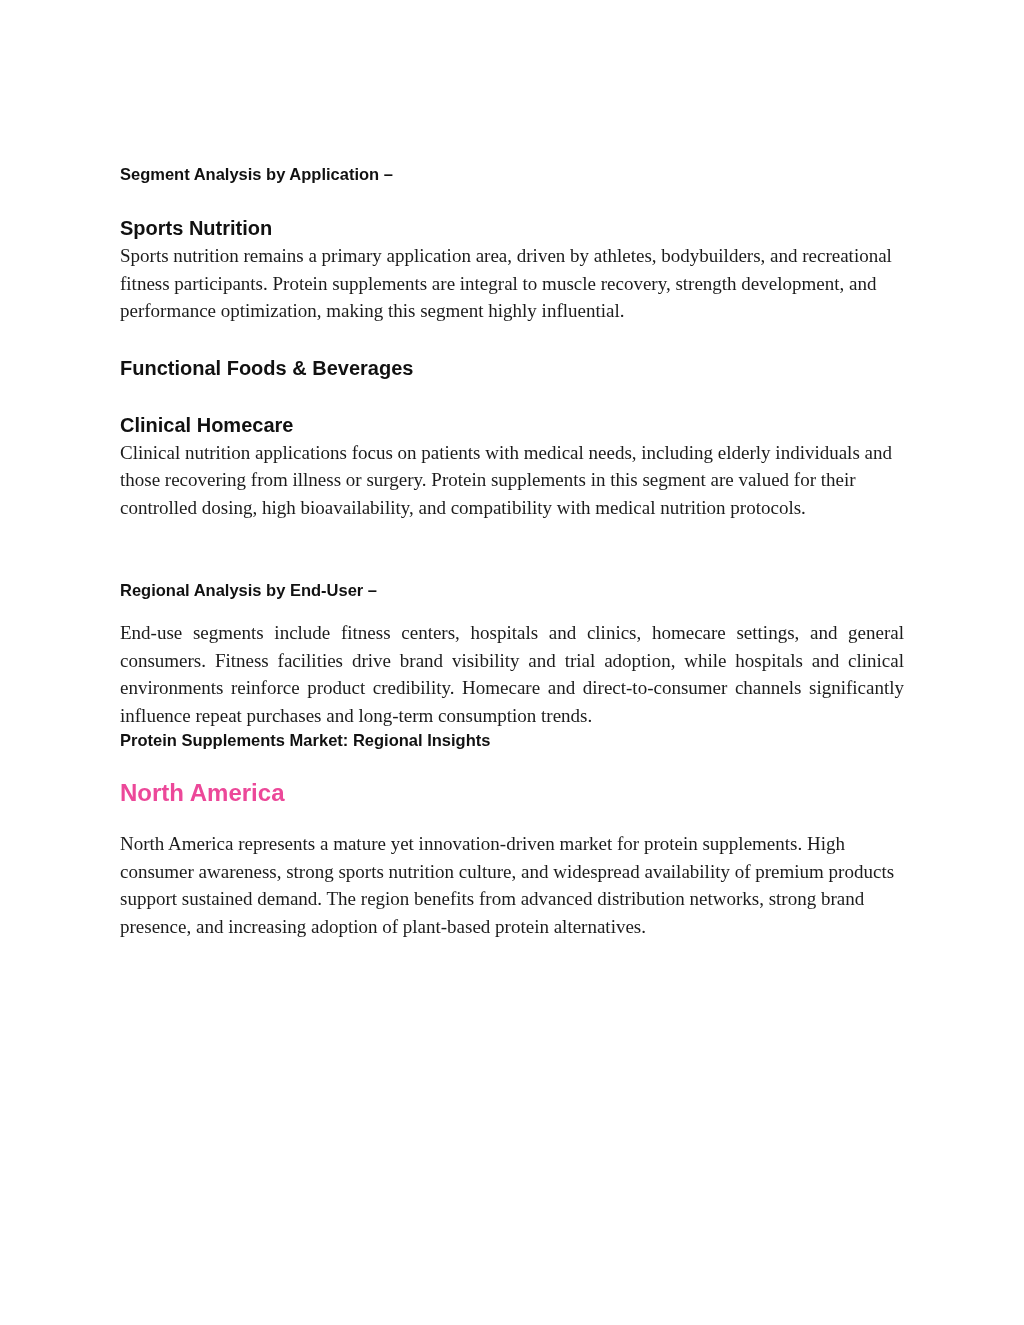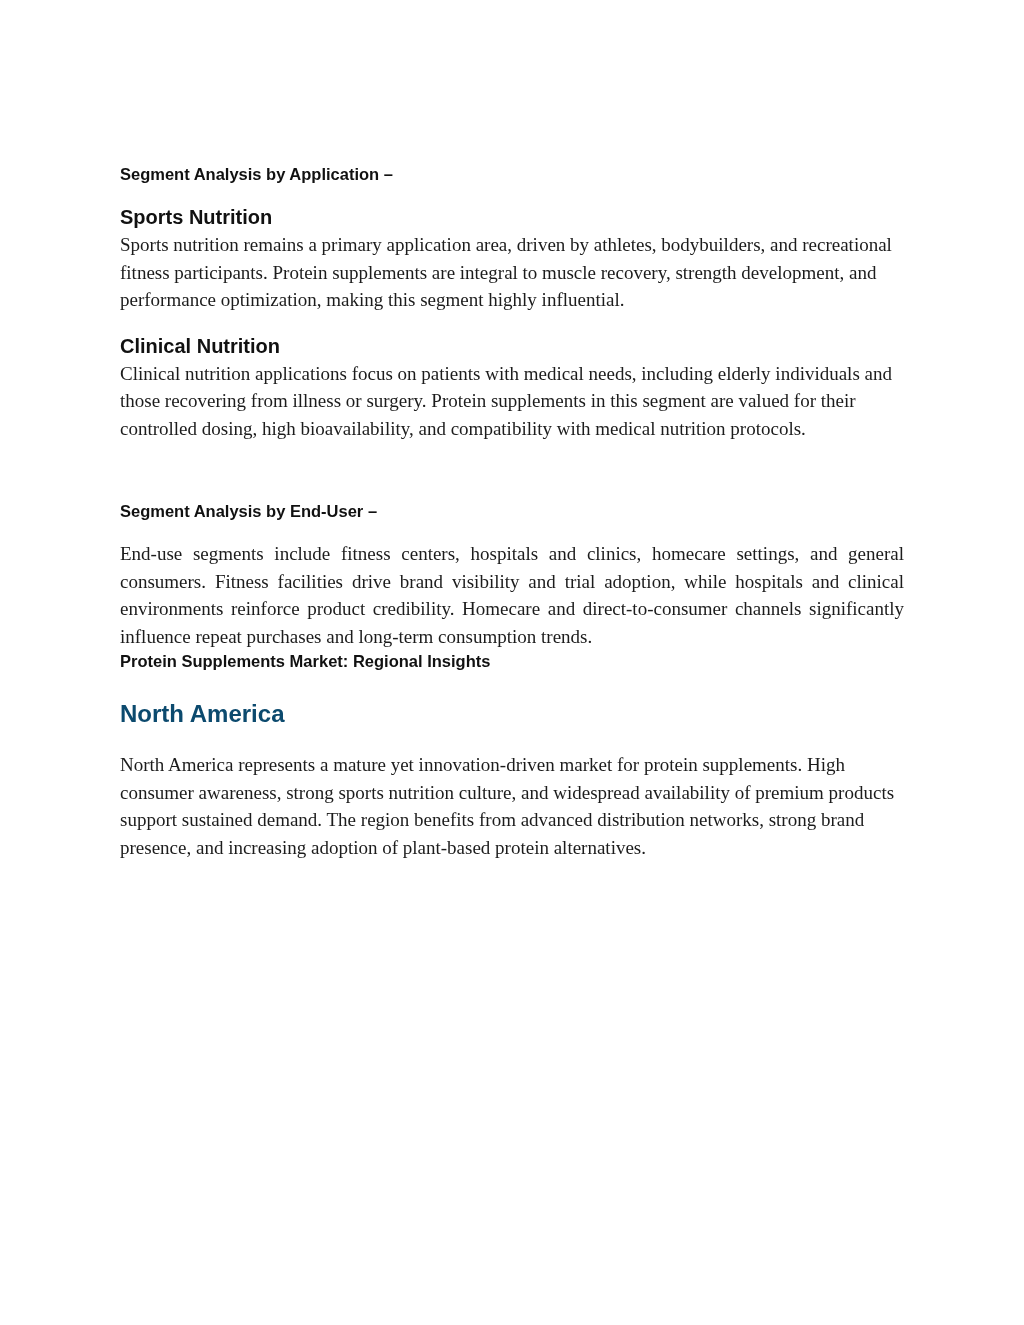--- a/index.html
+++ b/index.html
@@ -22,21 +22,21 @@
     background: #ffffff;
   }
   .small-heading {
     font-size: 16.5px;
     font-weight: 700;
     color: #111111;
     margin: 0;
     line-height: 22px;
   }
   .sub-block {
-    margin-top: 18px;
+    margin-top: 29px;
   }
   .sub-title {
     font-size: 20px;
     font-weight: 700;
     color: #111111;
     margin: 0;
     line-height: 28px;
   }
   .body-text {
     font-size: 19px;
@@ -53,21 +53,21 @@
     margin-top: 58px;
   }
   .section-enduser .body-text {
     margin-top: 18px;
   }
   .section-regional {
   }
   .region-title {
     font-size: 24px;
     font-weight: 700;
-    color: #0c4a6e;
+    color: #ec4899;
     margin: 26px 0 0 0;
     line-height: 32px;
   }
   .region-body {
     margin-top: 21px;
   }
 </style>
 </head>
 <body>
 
@@ -75,30 +75,31 @@
 
   <section>
     <p class="small-heading">Segment Analysis by Application –</p>
 
     <div class="sub-block">
       <p class="sub-title">Sports Nutrition</p>
       <p class="body-text">Sports nutrition remains a primary application area, driven by athletes, bodybuilders, and recreational fitness participants. Protein supplements are integral to muscle recovery, strength development, and performance optimization, making this segment highly influential.</p>
     </div>
 
     <div class="sub-block">
+      <p class="sub-title">Functional Foods &amp; Beverages</p>
     </div>
 
     <div class="sub-block">
-      <p class="sub-title">Clinical Nutrition</p>
+      <p class="sub-title">Clinical Homecare</p>
       <p class="body-text">Clinical nutrition applications focus on patients with medical needs, including elderly individuals and those recovering from illness or surgery. Protein supplements in this segment are valued for their controlled dosing, high bioavailability, and compatibility with medical nutrition protocols.</p>
     </div>
   </section>
 
   <section class="section-enduser">
-    <p class="small-heading">Segment Analysis by End-User –</p>
+    <p class="small-heading">Regional Analysis by End-User –</p>
     <p class="body-text justified">End-use segments include fitness centers, hospitals and clinics, homecare settings, and general consumers. Fitness facilities drive brand visibility and trial adoption, while hospitals and clinical environments reinforce product credibility. Homecare and direct-to-consumer channels significantly influence repeat purchases and long-term consumption trends.</p>
   </section>
 
   <section class="section-regional">
     <p class="small-heading">Protein Supplements Market: Regional Insights</p>
 
     <h1 class="region-title">North America</h1>
     <p class="body-text region-body">North America represents a mature yet innovation-driven market for protein supplements. High consumer awareness, strong sports nutrition culture, and widespread availability of premium products support sustained demand. The region benefits from advanced distribution networks, strong brand presence, and increasing adoption of plant-based protein alternatives.</p>
 
   </section>

